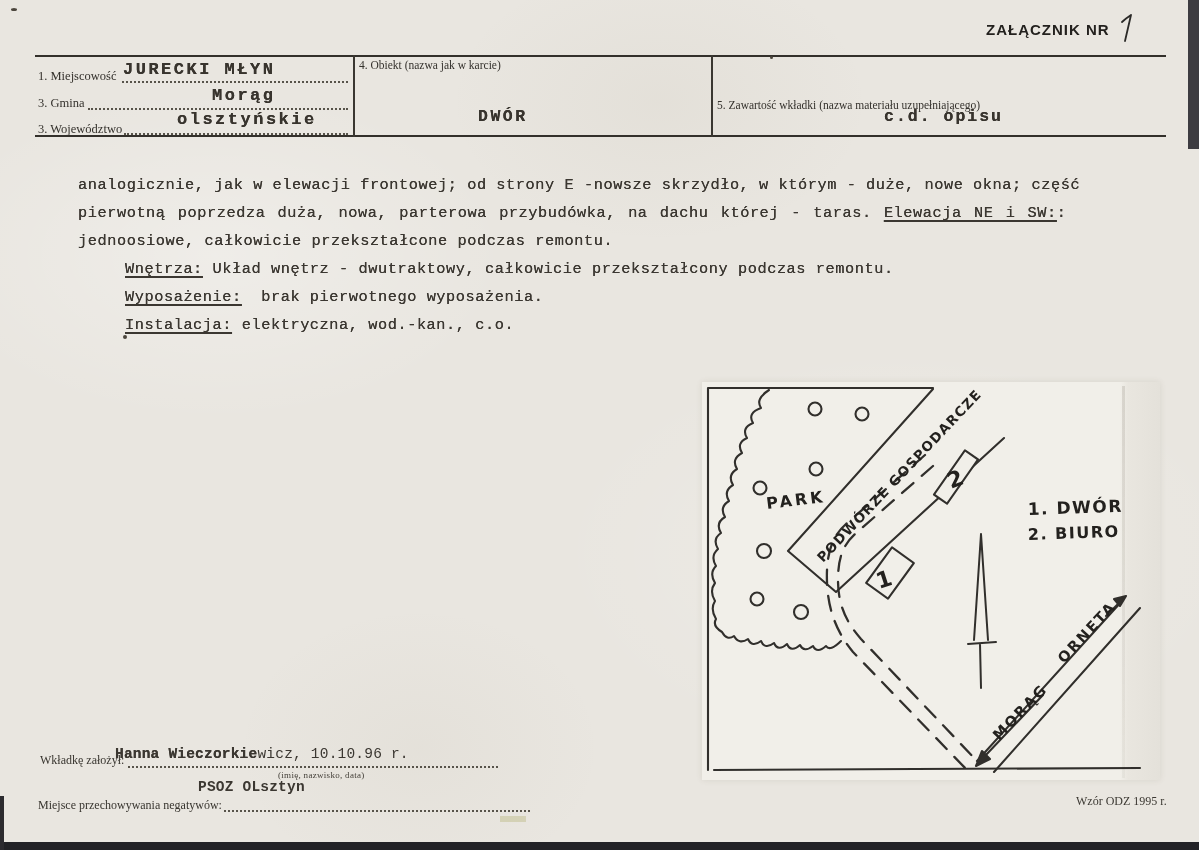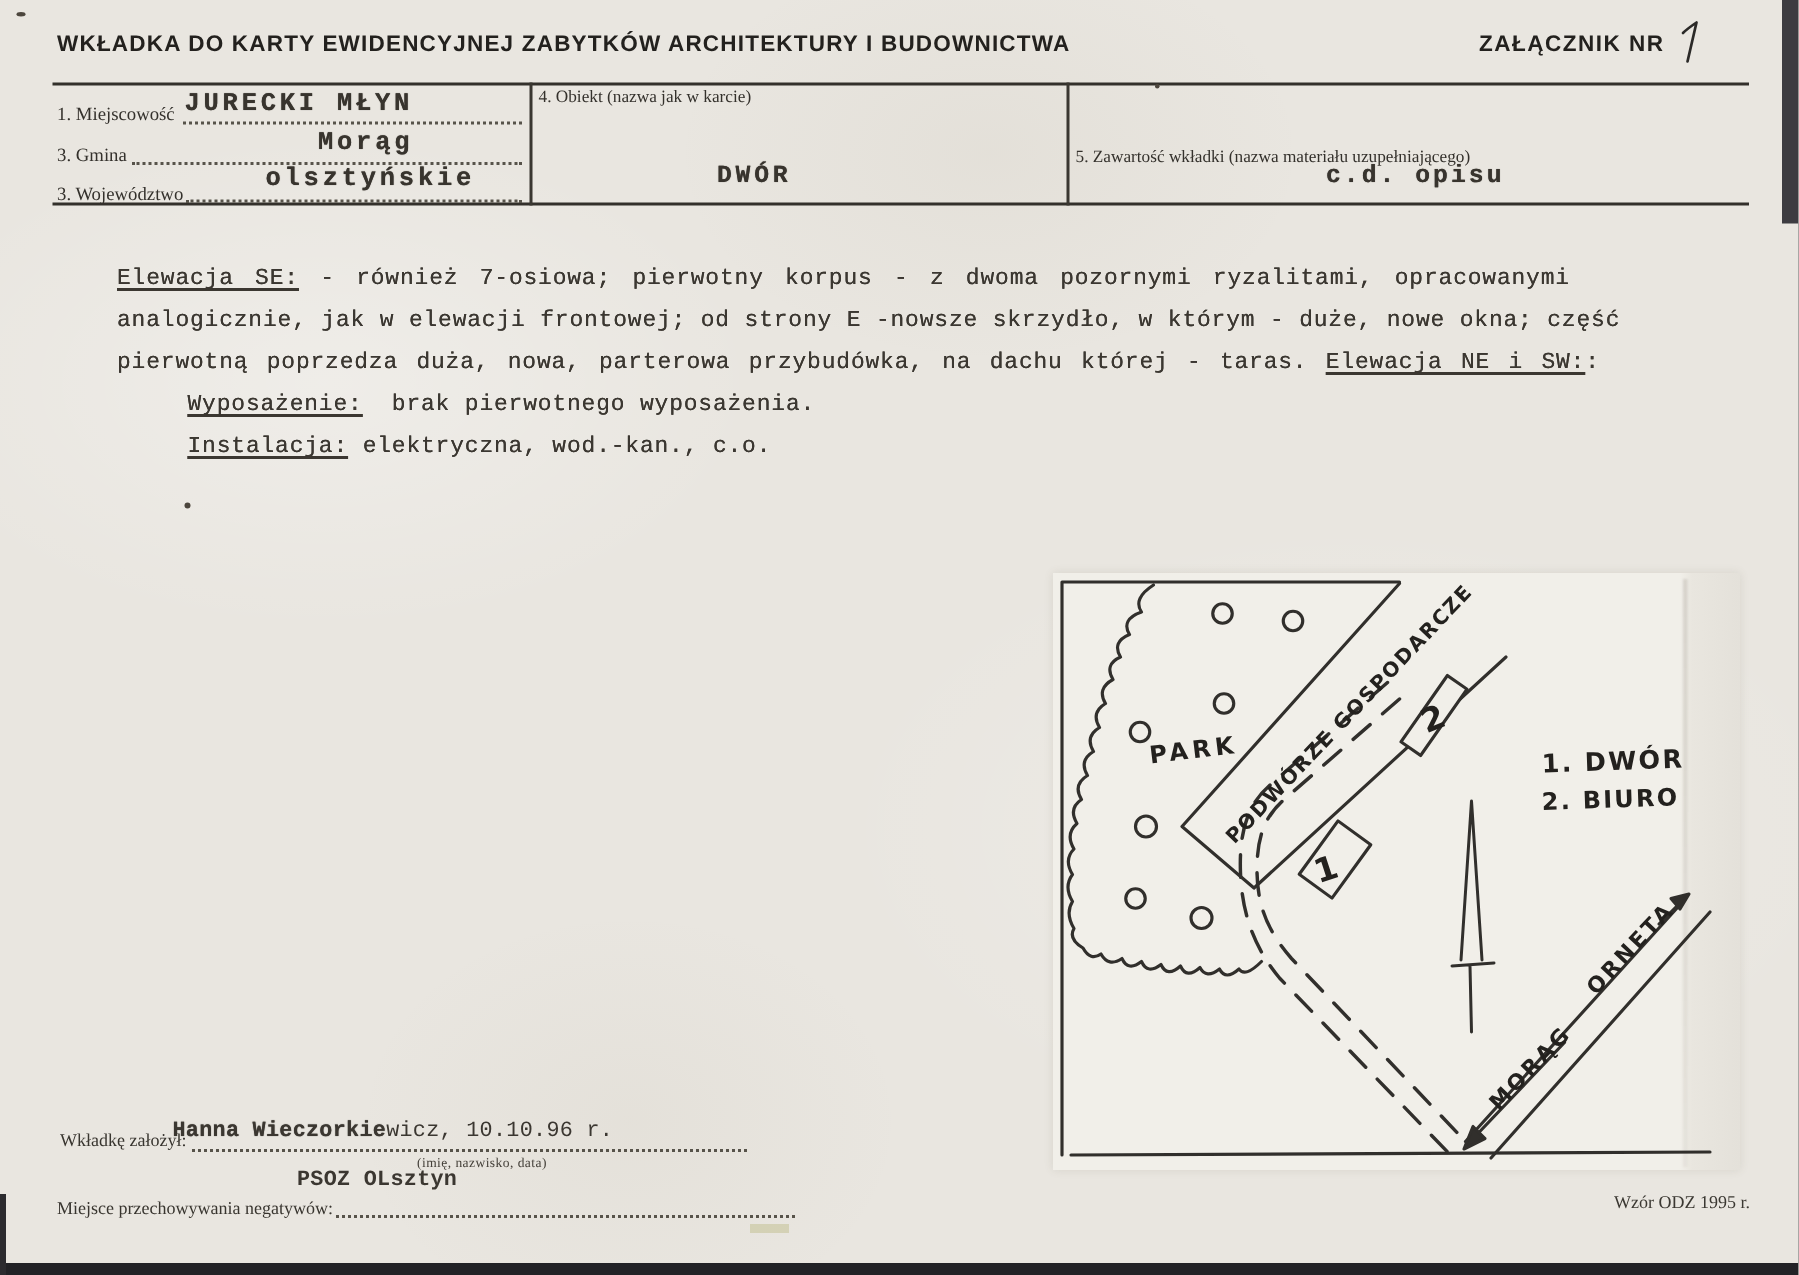--- a/index.html
+++ b/index.html
@@ -48,21 +48,20 @@
   .hand{font-family:"DejaVu Sans","Liberation Sans",sans-serif;}
   
   .edge{background:#3d3c41;}
   .speck{background:#4c463d;border-radius:50%;}
 </style>
 </head>
 <body>
 
 <div id="page">
 
-  <div class="abs title" style="left:38px;top:21px;">WKŁADKA DO KARTY EWIDENCYJNEJ ZABYTKÓW ARCHITEKTURY I BUDOWNICTWA</div>
   <div class="abs title" style="left:986px;top:21px;letter-spacing:1px;">ZAŁĄCZNIK NR</div>
   <svg class="abs" style="left:1116px;top:10px;" width="24" height="36" viewBox="0 0 24 36" aria-label="1">
     <path d="M 15,5 L 9,31 M 6,12 C 9,9 12,7 15,5" fill="none" stroke="#2b2a28" stroke-width="1.8" stroke-linecap="round"></path>
   </svg>
 
   <div class="abs hline" style="left:35px;top:55px;width:1131px;height:2.4px;"></div>
   <div class="abs hline" style="left:35px;top:135px;width:1131px;height:2.4px;"></div>
   <div class="abs vline" style="left:353px;top:55px;height:82px;"></div>
   <div class="abs vline" style="left:711px;top:55px;height:82px;"></div>
 
@@ -78,23 +77,24 @@
   <div class="abs dots" style="left:124px;top:133px;width:224px;"></div>
   <div class="abs typed typed-big" style="left:133px;top:110px;margin-left:44px;">olsztyńskie</div>
 
   <div class="abs flabel-small" style="left:359px;top:59px;">4. Obiekt  (nazwa jak w karcie)</div>
   <div class="abs typed typed-cell" style="left:478px;top:107px;">DWÓR</div>
 
   <div class="abs flabel-small" style="left:717px;top:59px;margin-top:40px;">5. Zawartość wkładki  (nazwa materiału uzupełniającego)</div>
   <div class="abs typed typed-cell" style="left:884px;top:107px;letter-spacing:2px;">c.d. opisu</div>
 
   <div class="abs desc" style="left:78px;top:176px;">
-    <div class="ln ws1"><span class="u">Elewacja SE:</span><span> - również 7-osiowa; pierwotny korpus - z dwoma pozornymi ryzalitami, opracowanymi</span></div>
     <div class="ln"><span>analogicznie, jak w elewacji frontowej; od strony E -nowsze skrzydło, w którym - duże, nowe okna; część</span></div>
     <div class="ln ws3"><span>pierwotną poprzedza duża, nowa, parterowa przybudówka, na dachu której - taras. </span><span class="u">Elewacja NE i SW:</span><span>:</span></div>
+    <div class="ln"><span>jednoosiowe, całkowicie przekształcone podczas remontu.</span></div>
+    <div class="ln ind"><span class="u">Wnętrza:</span><span> Układ wnętrz - dwutraktowy, całkowicie przekształcony podczas remontu.</span></div>
     <div class="ln ind"><span class="u">Wyposażenie:</span><span>  brak pierwotnego wyposażenia.</span></div>
     <div class="ln ind"><span class="u">Instalacja:</span><span> elektryczna, wod.-kan., c.o.</span></div>
   </div>
 
   <div class="abs sketch-paper" style="left:702px;top:382px;width:458px;height:398px;"></div>
   <div class="abs fold" style="left:1122px;top:386px;height:392px;"></div>
 
   <svg class="abs" style="left:700px;top:380px;" width="452" height="404" viewBox="700 380 452 404">
     <g fill="none" stroke="#211f1c" stroke-width="2.1" stroke-linecap="round" stroke-linejoin="round" opacity="0.92">
 

